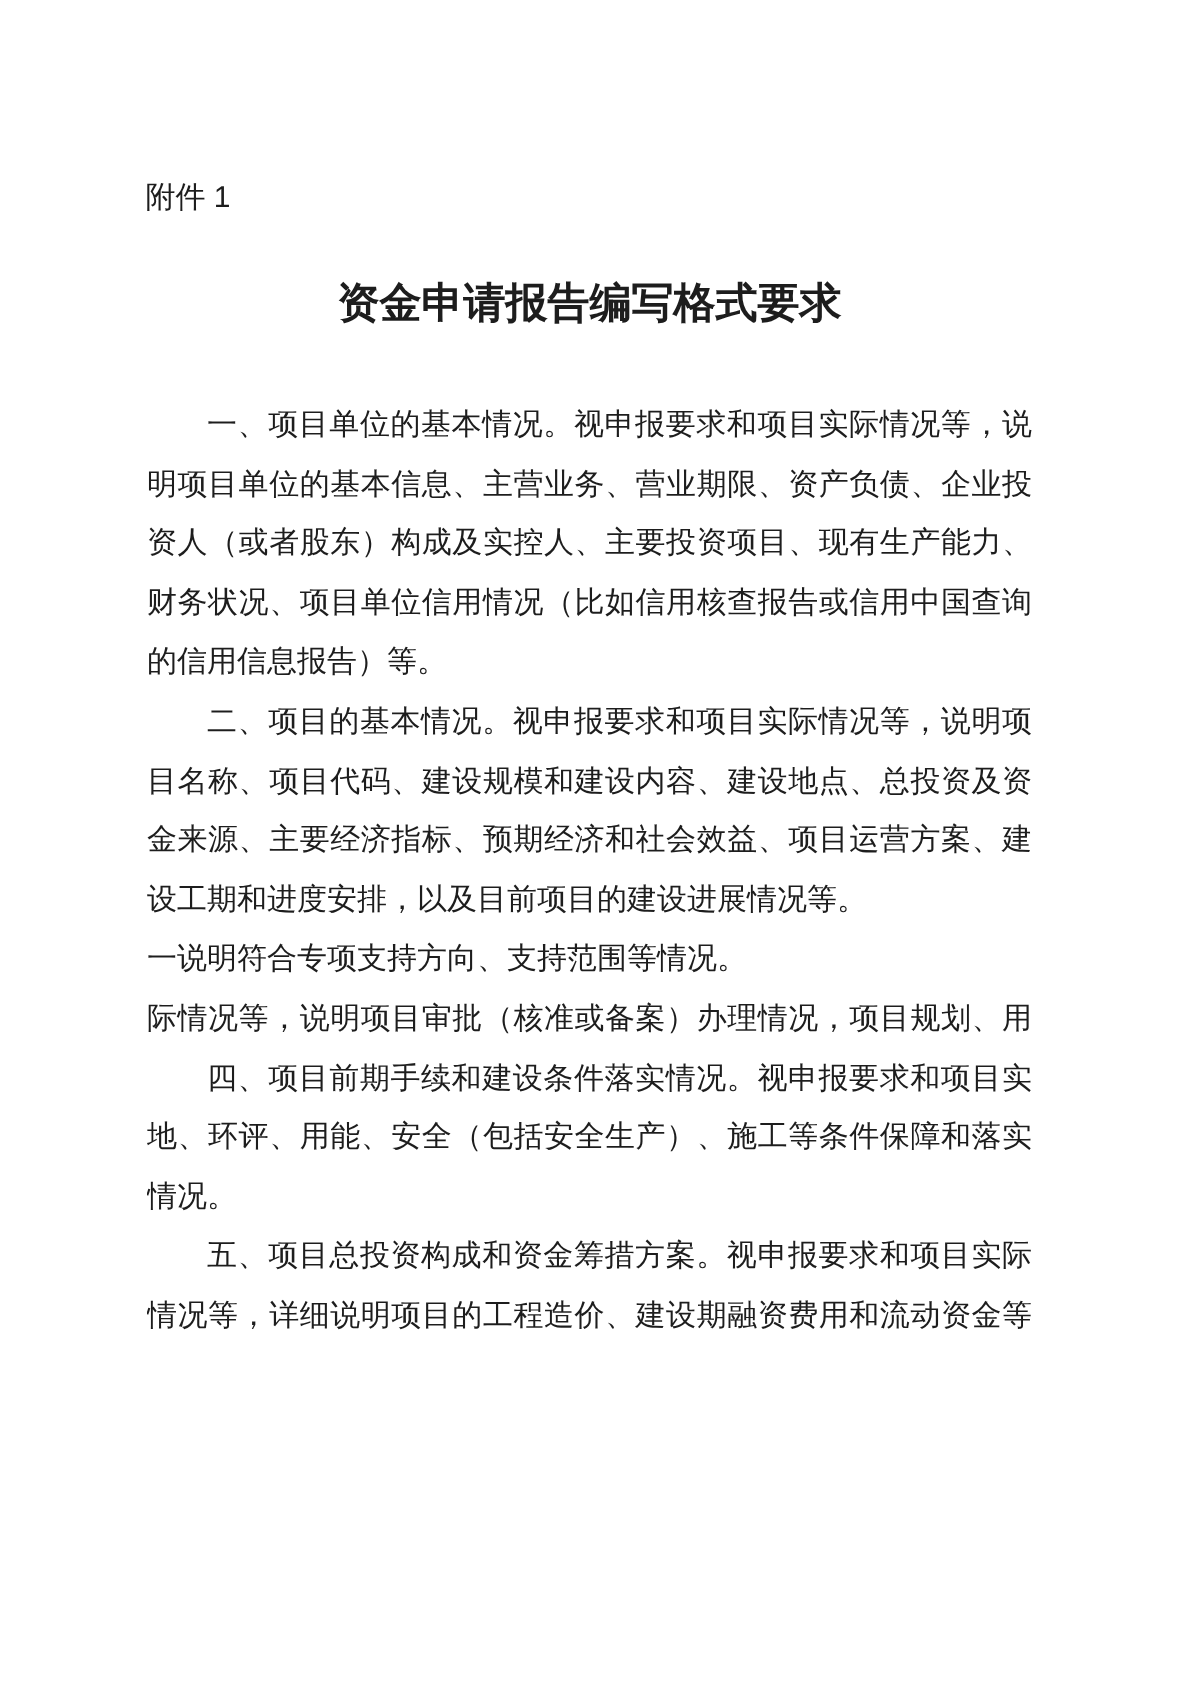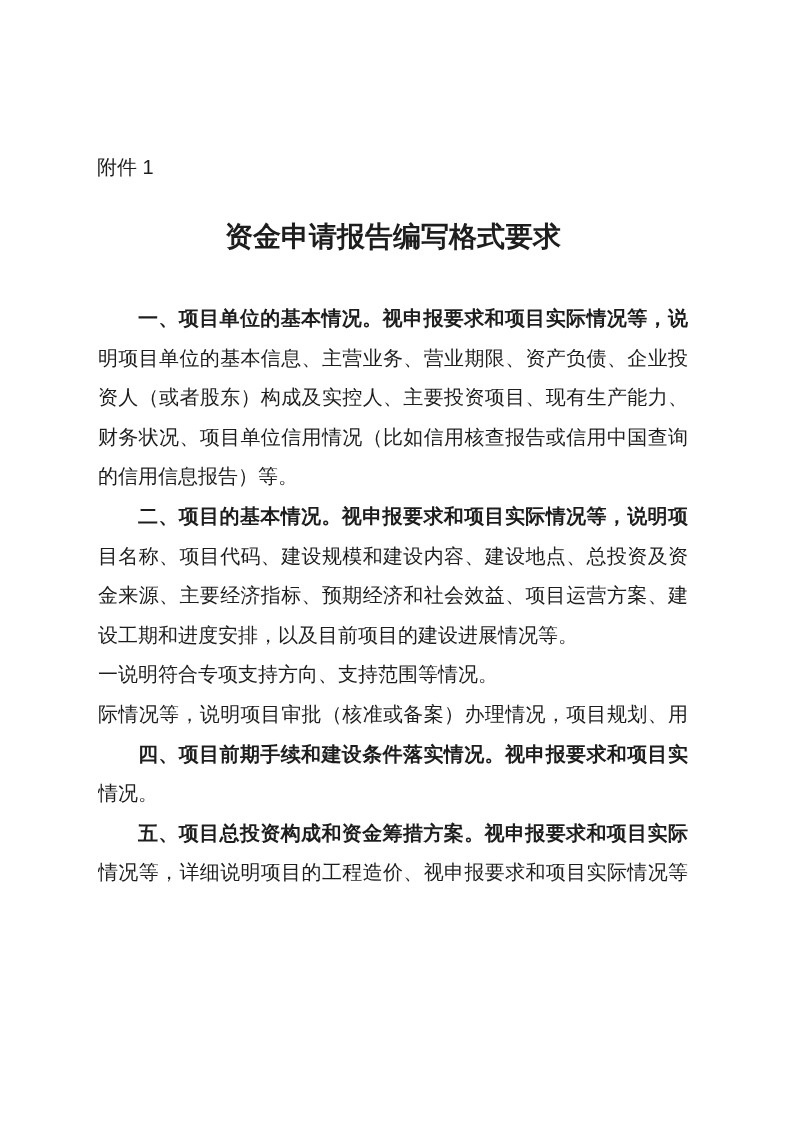--- a/index.html
+++ b/index.html
@@ -8,21 +8,20 @@
     background: #ffffff;
   }
   .page {
     position: relative;
     width: 793px;
     height: 920px;
     background: #ffffff;
     overflow: hidden;
     font-family: "Liberation Sans", "DejaVu Sans", sans-serif;
     color: #1d1d1d;
-    margin-top: 35px;
   }
   .att-label {
     position: absolute;
     left: 97px;
     top: 118px;
     font-size: 20px;
     line-height: 28px;
     white-space: nowrap;
   }
   .doc-title {
@@ -52,21 +51,20 @@
     height: 39.6px;
     line-height: 39.6px;
     overflow: hidden;
     text-align: justify;
     text-align-last: justify;
     text-justify: inter-character;
     white-space: normal;
   }
   .bline.indent {
     text-indent: 40px;
-    font-weight: bold;
   }
   .bline.pend {
     text-align-last: left;
   }
 </style>
 </head>
 <body>
 
 <div class="page">
 
@@ -91,22 +89,23 @@
       <div class="bline pend">设工期和进度安排，以及目前项目的建设进展情况等。</div>
     </div>
 
     <div class="para">
       <div class="bline pend">一说明符合专项支持方向、支持范围等情况。</div>
     </div>
 
     <div class="para">
       <div class="bline">际情况等，说明项目审批（核准或备案）办理情况，项目规划、用</div>
       <div class="bline indent">四、项目前期手续和建设条件落实情况。视申报要求和项目实</div>
+      <div class="bline">地、环评、用能、安全（包括安全生产）、施工等条件保障和落实</div>
       <div class="bline pend">情况。</div>
     </div>
 
     <div class="para">
       <div class="bline indent">五、项目总投资构成和资金筹措方案。视申报要求和项目实际</div>
-      <div class="bline">情况等，详细说明项目的工程造价、视申报要求和项目实际情况等</div>
+      <div class="bline">情况等，详细说明项目的工程造价、建设期融资费用和流动资金等</div>
     </div>
 
   </div>
 </div>
 
 </body></html>

